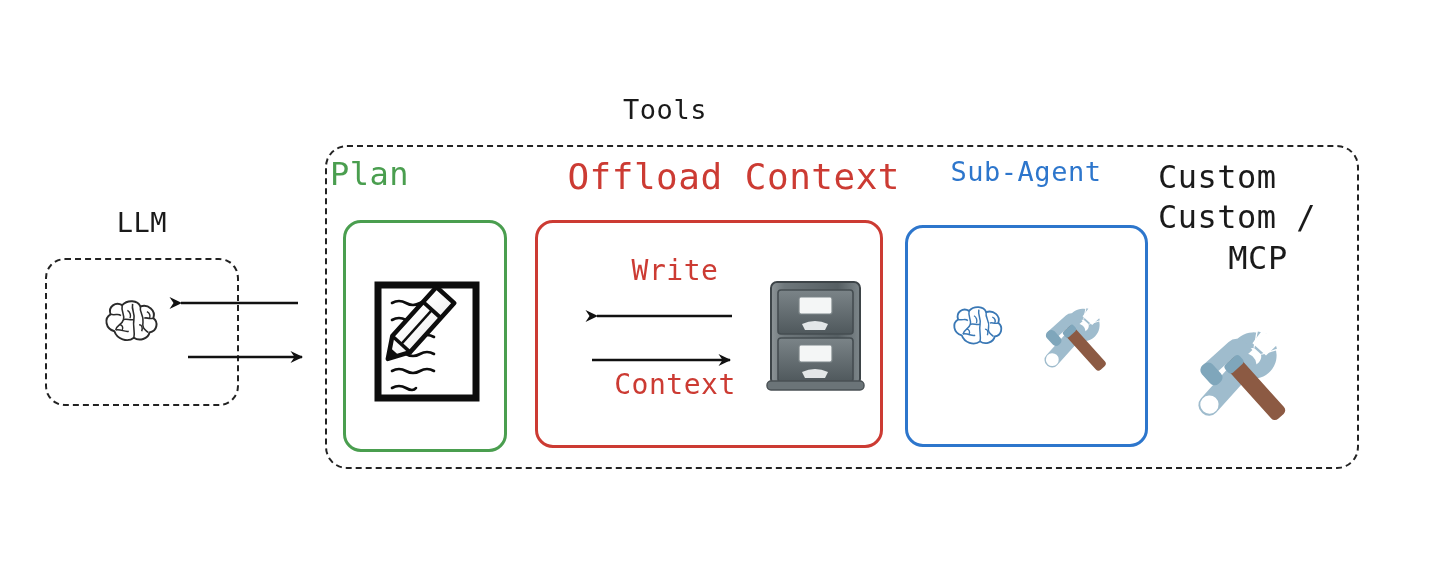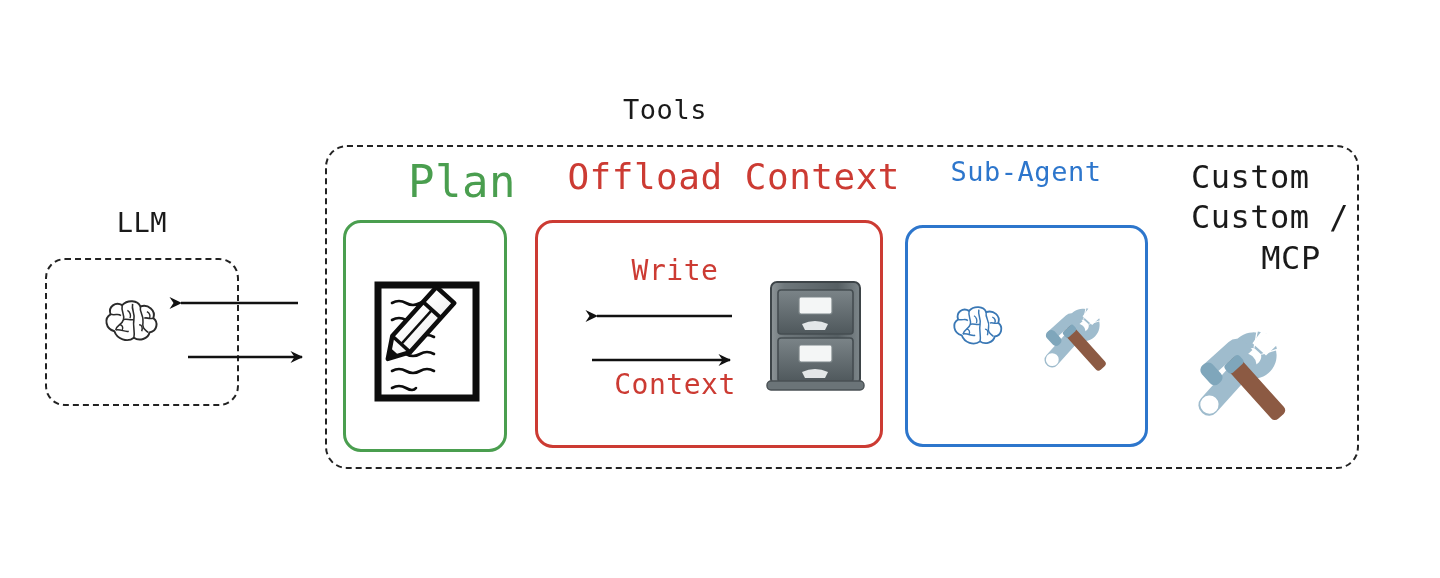--- a/index.html
+++ b/index.html
@@ -37,22 +37,22 @@
   }
   #llm-title {
     left: 45px; top: 208px;
     width: 194px;
     text-align: center;
     font-size: 27px;
   }
   #plan-title {
     left: 330px; top: 157px;
     width: 186px;
-    text-align: right;
-    font-size: 44px;
+    text-align: left;
+    font-size: 32px;
     color: #4a9e4f;
   }
   #offload-title {
     left: 520px; top: 157px;
     width: 380px;
     text-align: right;
     font-size: 36px;
     color: #cc3b33;
   }
   #subagent-title {
@@ -62,21 +62,20 @@
     font-size: 27px;
     color: #2d76cc;
   }
   #custom-title {
     left: 1158px; top: 157px;
     width: 200px;
     text-align: left;
     font-size: 32px;
     line-height: 1.26;
     color: #1a1a1a;
-    margin-left: 33px;
   }
   #custom-title .l2 { display:block; }
   #custom-title .l3 { display:block; text-align:center; }
 
   .arrow-lbl {
     position: absolute;
     font-size: 28px;
     color: #cc3b33;
     text-align: center;
     white-space: pre;

